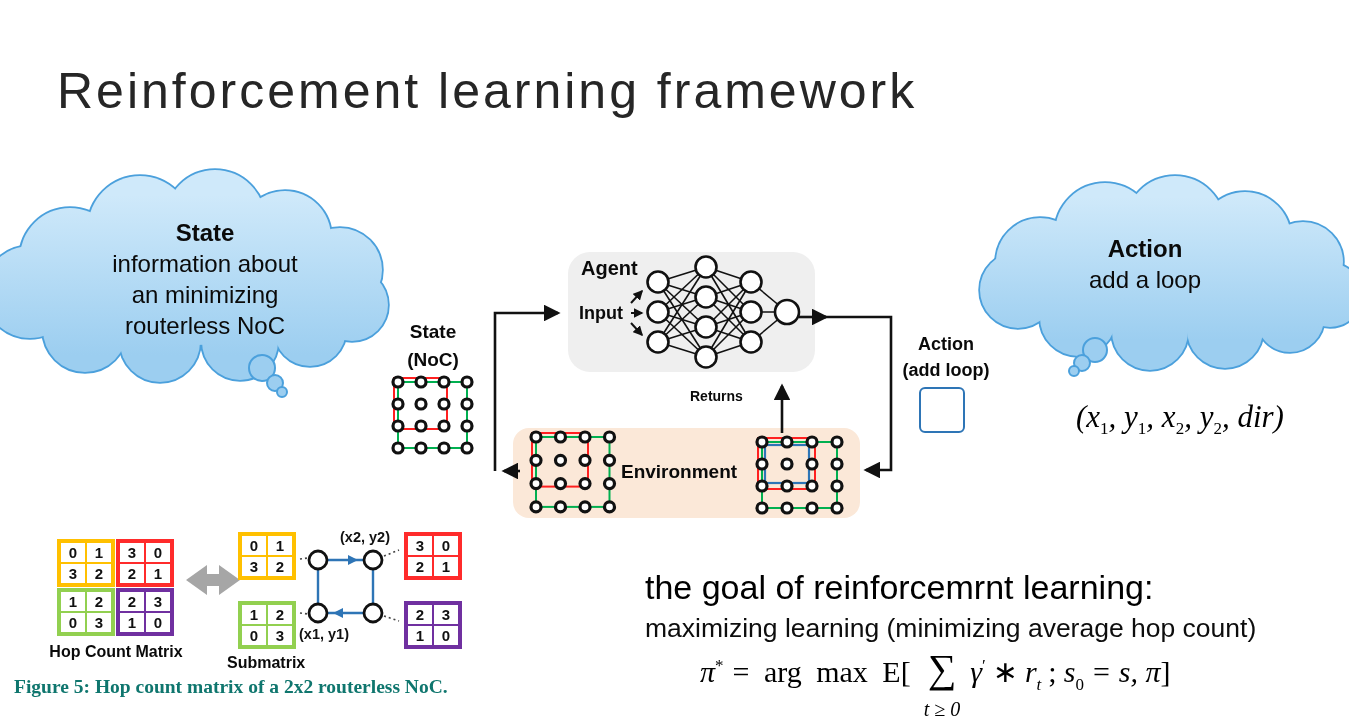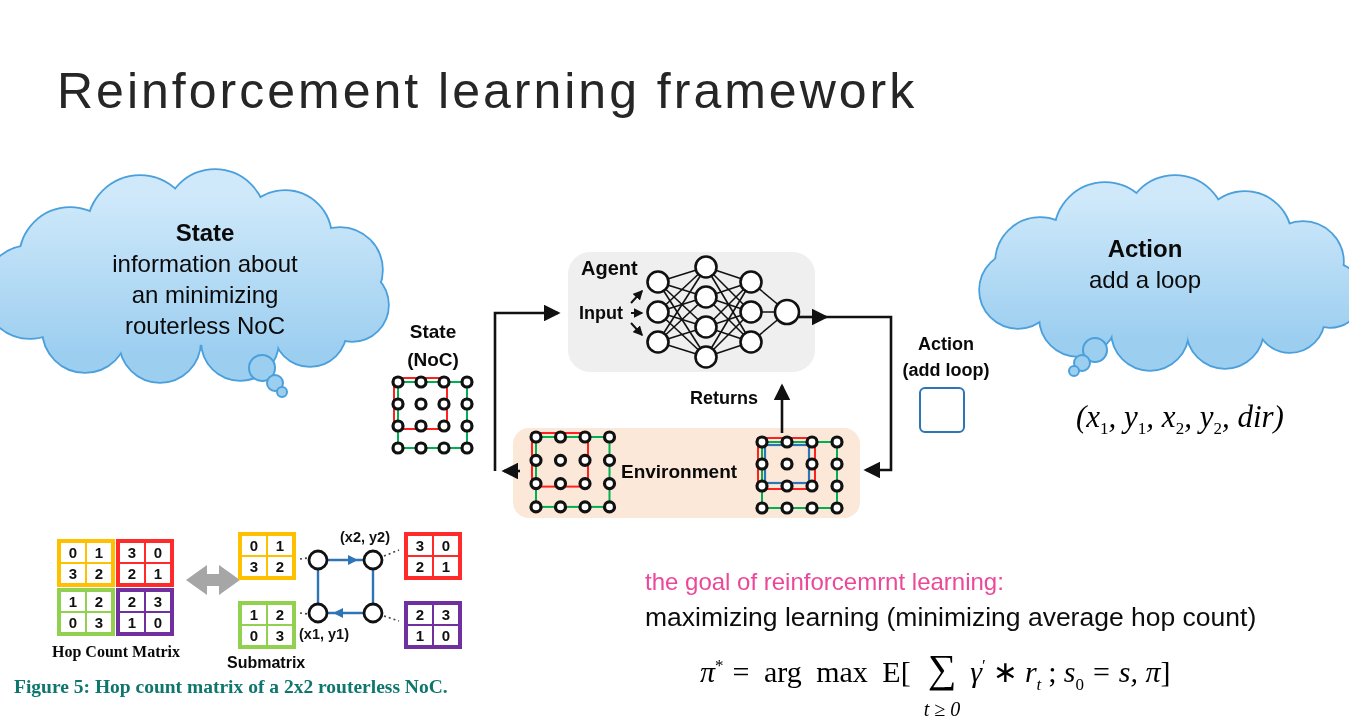--- a/index.html
+++ b/index.html
@@ -38,21 +38,21 @@
   }
   .mcell {
     border:1px solid var(--qc,#000); display:flex; align-items:center; justify-content:center;
     font-weight:bold; font-size:15px; color:#111; background:#fff;
   }
   .coord { font-size:14.5px; font-weight:600; white-space:nowrap; }
 
   .fig-caption { font-family:"Liberation Serif", serif; font-weight:bold; font-size:19.5px; white-space:nowrap; color:#0f766e; }
 
   
-  .goal-line1 { font-size:24px; color:#ec4899; white-space:nowrap; }
+  .goal-line1 { font-size:34px; color:#000000; white-space:nowrap; }
   .goal-line2 { font-size:26.5px; margin-top:6px; color:#0d0d0d; white-space:nowrap; }
 
   
   .formula {
     display:flex; align-items:baseline; font-size:30px; color:#000; white-space:pre;
   }
   .fsup { font-size:17px; position:relative; top:-11px; }
   .fsub { font-size:17px; position:relative; top:8px; }
   .sumcol { display:inline-flex; flex-direction:column; align-items:center; line-height:1; margin:0 4px; }
   .sig { font-size:40px; }
@@ -286,21 +286,21 @@
     <div class="head">Action</div>
     <div>add a loop</div>
   </div>
 
   <div class="abs dlabel ctr" style="left:393px; top:318px; width:80px; font-size:19px; line-height:28px;">
     <div>State</div>
     <div>(NoC)</div>
   </div>
   <div class="abs dlabel" style="left:581px; top:257px; font-size:20px;">Agent</div>
   <div class="abs dlabel" style="left:579px; top:303px; font-size:18px;">Input</div>
-  <div class="abs dlabel" style="left:690px; top:388px; font-size:18px;">Returns</div>
+  <div class="abs dlabel" style="left:690px; top:388px; font-size:14px;">Returns</div>
   <div class="abs dlabel" style="left:621px; top:461px; font-size:19px;">Environment</div>
   <div class="abs dlabel ctr" style="left:893px; top:331px; width:106px; font-size:18px; line-height:26px;">
     <div>Action</div>
     <div>(add loop)</div>
   </div>
 
   <div class="abs serif it tuple" style="left:1038px; top:399px;margin-left:38px;">
     <span>(x</span><span class="tsub">1</span><span>, y</span><span class="tsub">1</span><span>, x</span><span class="tsub">2</span><span>, y</span><span class="tsub">2</span><span>, dir)</span>
   </div>
 
@@ -321,21 +321,21 @@
       <div class="mcell">2</div>
       <div class="mcell">0</div>
       <div class="mcell">3</div>
     </div>
   <div class="quad" style="left: 116px; top: 588px; --qc: #7030A0;">
       <div class="mcell">2</div>
       <div class="mcell">3</div>
       <div class="mcell">1</div>
       <div class="mcell">0</div>
     </div>
-  <div class="abs dlabel ctr" style="left:30px; top:643px; width:172px; font-size:16px;font-family:Liberation Serif, serif;">Hop Count Matrix</div>
+  <div class="abs dlabel ctr" style="left:30px; top:643px; width:172px; font-size:16px;">Hop Count Matrix</div>
 
   <div class="quad" style="left: 238px; top: 532px; --qc: #FFC000;">
       <div class="mcell">0</div>
       <div class="mcell">1</div>
       <div class="mcell">3</div>
       <div class="mcell">2</div>
     </div>
   <div class="quad" style="left: 404px; top: 532px; --qc: #FF2B2B;">
       <div class="mcell">3</div>
       <div class="mcell">0</div>

